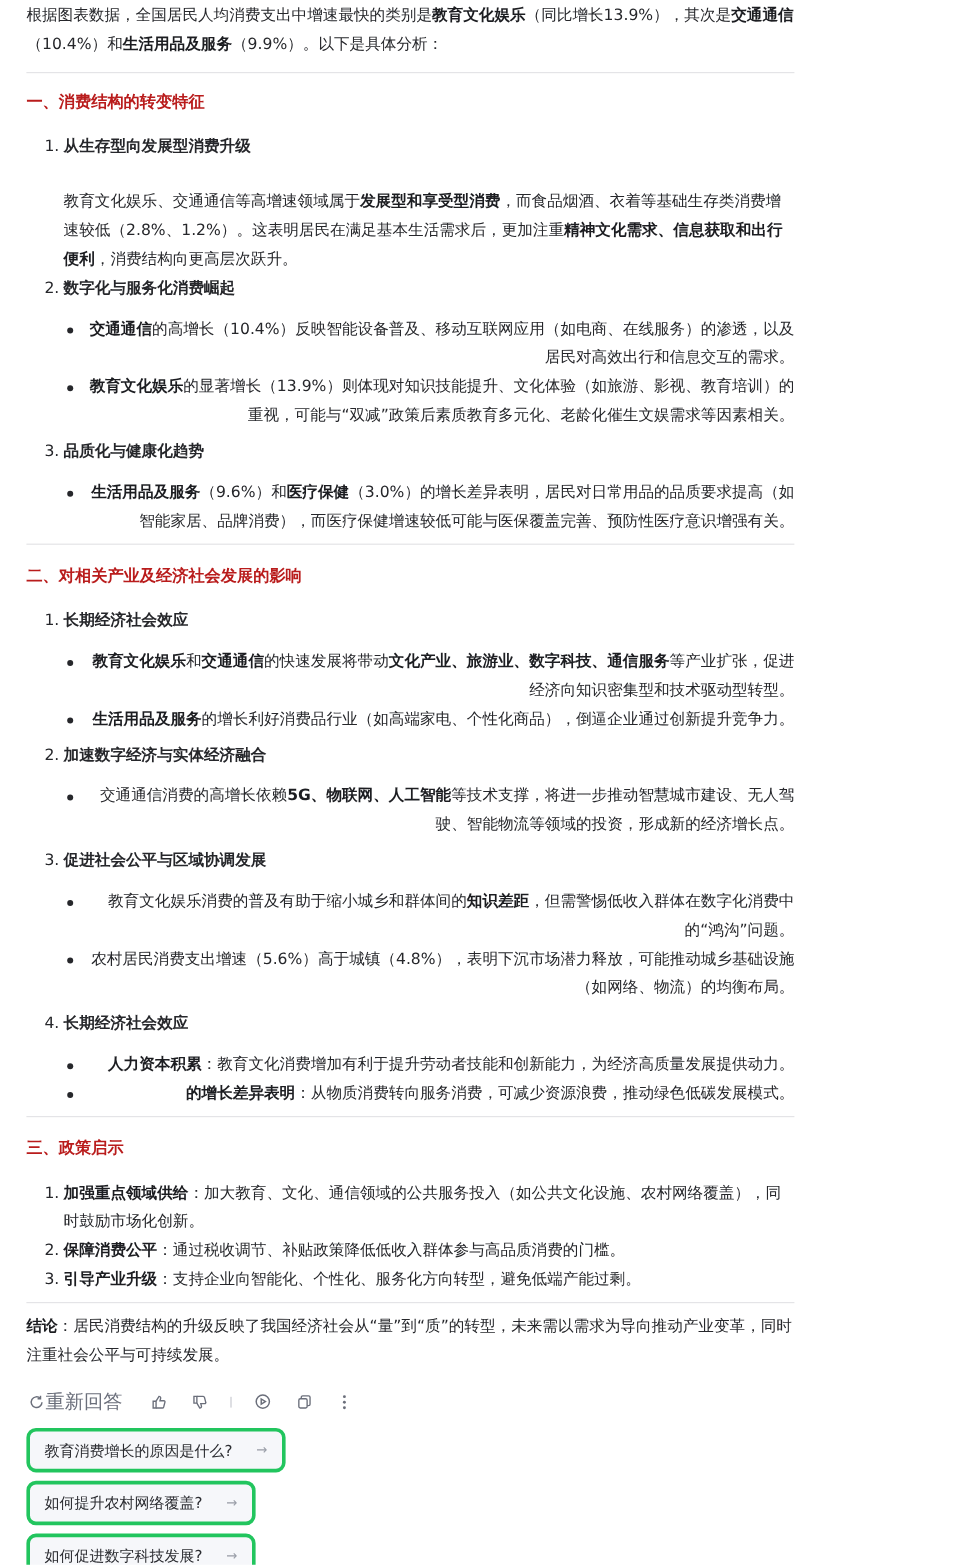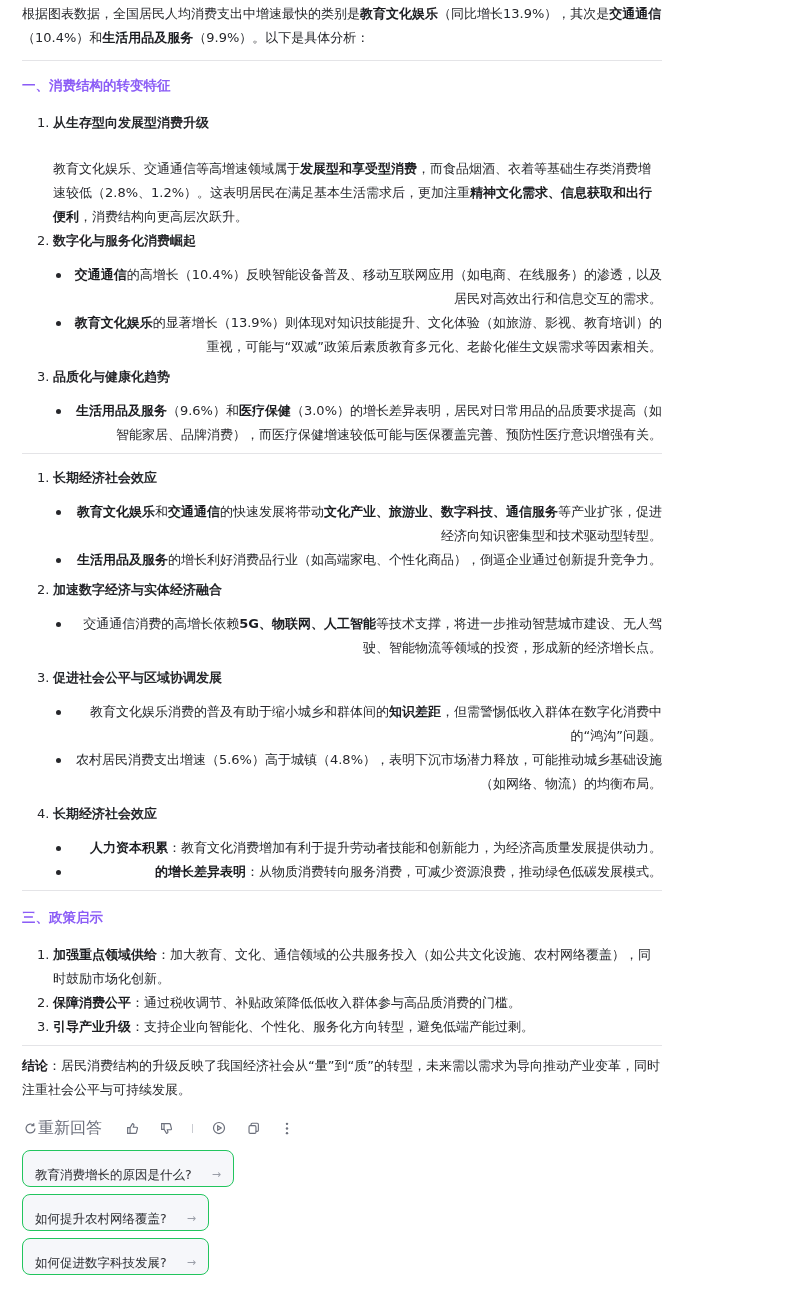--- a/index.html
+++ b/index.html
@@ -7,36 +7,36 @@
   body {
     font-family: "DejaVu Sans", "Liberation Sans", sans-serif;
     color: #26272b;
     font-size: 13px;
     line-height: 24px;
   }
   .page { position: relative; width: 676px; padding: 0 14px 0 22px; }
   b, strong { font-weight: bold; color: #1c1d21; }
   .intro { padding-top: 2px; }
   .hr { border: 0; border-top: 1px solid #e4e4e7; margin: 10px 0 12px 0; }
-  .h2 { font-weight: bold; font-size: 13.5px; line-height: 24px; margin: 4px 0 14px 0; color: #8b5cf6; }
+  .h2 { font-weight: bold; font-size: 13.5px; line-height: 24px; margin: 4px 0 14px 0; color: #b91c1c; }
   .sub { position: relative; padding-left: 31px; font-weight: bold; line-height: 24px; margin-bottom: 10px; }
   .sub .num { position: absolute; left: 15px; font-weight: normal; color: #26272b; }
   .para { padding-left: 31px; margin: 14px 0 0 0; }
   ul.bul { list-style: none; padding-left: 48px; margin: 0 0 6px 0; text-align: right; }
   ul.bul li { position: relative; }
   ul.bul li::before { content: ""; position: absolute; left: -14px; top: 10px; width: 5px; height: 5px; border-radius: 50%; background: #26272b; }
   ol.pol { list-style: none; padding-left: 31px; margin: 0; }
   ol.pol li { position: relative; }
   ol.pol li .num { position: absolute; left: -16px; }
   .actions { display: flex; align-items: center; gap: 12px; margin-top: 14px; height: 24px; color: #6b6f7b; font-size: 16px; }
   .act-btn { display: inline-flex; align-items: center; cursor: pointer; }
   .icon { display: inline-flex; width: 16px; height: 16px; align-items: center; justify-content: center; }
   .sep { width: 1px; height: 9px; background: #c9cbd1; margin: 0 6px; }
   .sugs { margin-top: 10px; }
-  .sug { display: inline-flex; align-items: flex-start; height: 37px; padding: 12px 12px; background: #f6f7fa; border: 1px solid #22c55e; border-radius: 8px; font-size: 12.5px; color: #2b2c31; margin-bottom: 7px; cursor: pointer; }
+  .sug { display: inline-flex; align-items: center; height: 37px; padding: 12px 12px; background: #f6f7fa; border: 3px solid #22c55e; border-radius: 8px; font-size: 12.5px; color: #2b2c31; margin-bottom: 7px; cursor: pointer; }
   .sug .arrow { color: #9a9ea8; margin-left: 20px; font-size: 11px; }
   .sug-wrap { display: block; }
 </style>
 </head>
 <body>
 
 <div class="page">
 
   <p class="intro">
     <span>根据图表数据，全国居民人均消费支出中增速最快的类别是</span><b>教育文化娱乐</b><span>（同比增长13.9%），其次是</span><b>交通通信</b><span>（10.4%）和</span><b>生活用品及服务</b><span>（9.9%）。以下是具体分析：</span>
@@ -63,20 +63,21 @@
 
   <div class="sub" style="margin-top:4px;">
     <span class="num">3.</span><span>品质化与健康化趋势</span>
   </div>
   <ul class="bul">
     <li><b>生活用品及服务</b><span>（9.6%）和</span><b>医疗保健</b><span>（3.0%）的增长差异表明，居民对日常用品的品质要求提高（如智能家居、品牌消费），而医疗保健增速较低可能与医保覆盖完善、预防性医疗意识增强有关。</span></li>
   </ul>
 
   <hr class="hr" style="margin-top:6px;">
 
+  <div class="h2" style="margin-top:14px;">二、对相关产业及经济社会发展的影响</div>
 
   <div class="sub">
     <span class="num">1.</span><span>长期经济社会效应</span>
   </div>
   <ul class="bul">
     <li><b>教育文化娱乐</b><span>和</span><b>交通通信</b><span>的快速发展将带动</span><b>文化产业、旅游业、数字科技、通信服务</b><span>等产业扩张，促进经济向知识密集型和技术驱动型转型。</span></li>
     <li><b>生活用品及服务</b><span>的增长利好消费品行业（如高端家电、个性化商品），倒逼企业通过创新提升竞争力。</span></li>
   </ul>
 
   <div class="sub" style="margin-top:4px;">

